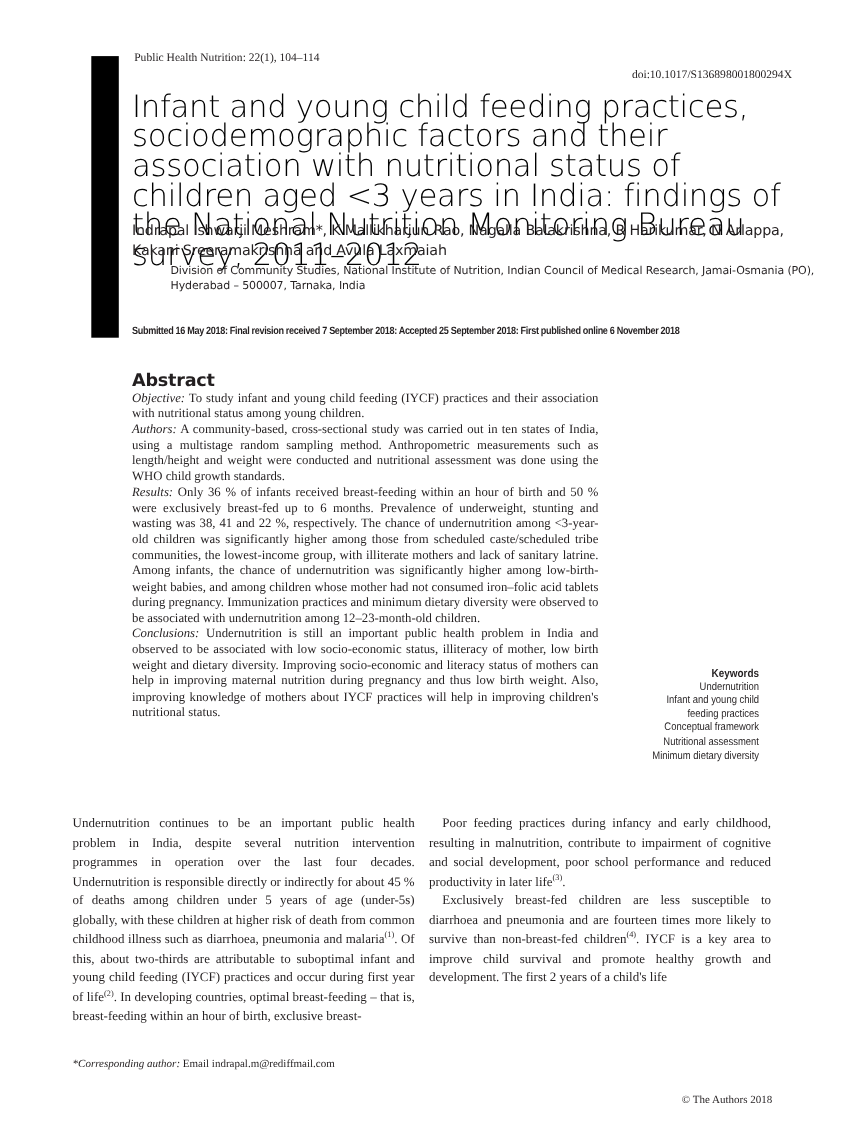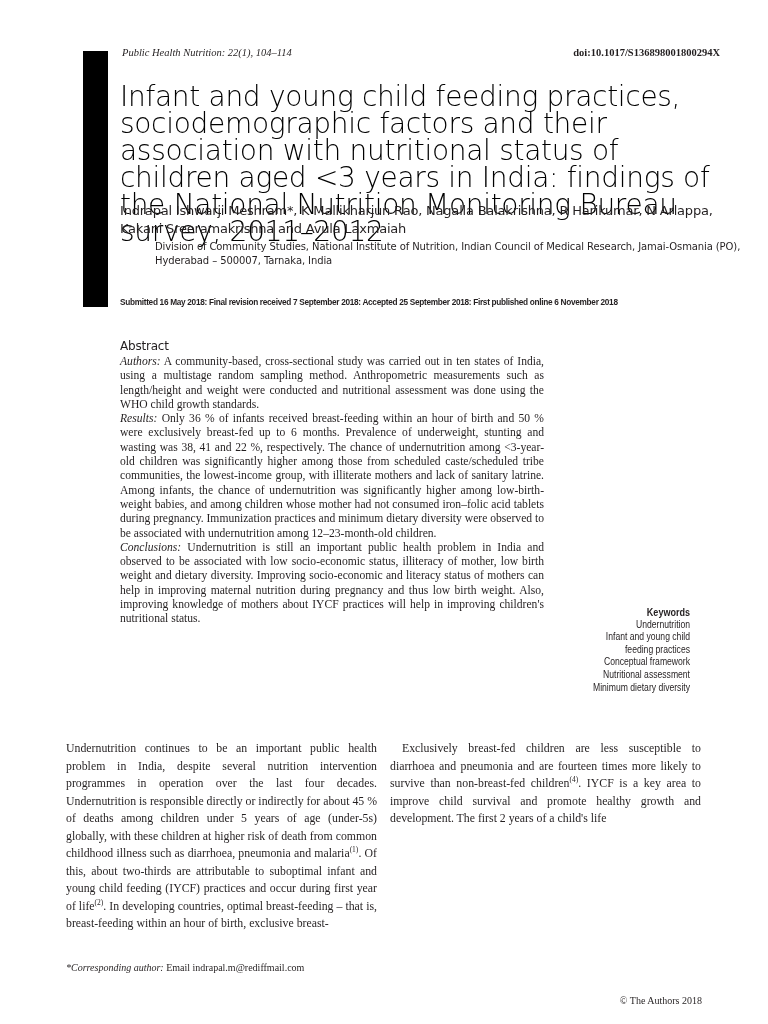--- a/index.html
+++ b/index.html
@@ -4,32 +4,32 @@
 <style>
   html, body { margin: 0; padding: 0; background: #ffffff; }
   body { width: 768px; height: 1024px; position: relative; overflow: hidden; color: #231f20; }
   .serif { font-family: "Liberation Serif", "DejaVu Serif", serif; }
   .sans { font-family: "DejaVu Sans", "Liberation Sans", sans-serif; }
   .cond { font-family: "Liberation Sans", sans-serif; }
 
   #side-bar { position: absolute; left: 83px; top: 51px; width: 25px; height: 256px; background: #000; }
 
   #running-head { position: absolute; left: 122px; top: 47px; width: 598px; height: 14px; font-size: 10.5px; }
-  #journal-ref { position: absolute; left: 0; top: 0; font-style: italic; }
-  #doi { position: absolute; right: 0; top: 0; font-weight: bold; }
+  #journal-ref { position: absolute; left: 0; top: 0; }
+  #doi { position: absolute; right: 0; top: 16px; }
 
   #title { position: absolute; left: 120px; top: 83px; width: 600px; font-size: 28px; line-height: 27px; font-weight: 300; letter-spacing: -0.3px; color: #000000; }
 
   #authors { position: absolute; left: 120px; top: 202px; width: 600px; font-size: 13px; line-height: 18px; letter-spacing: -0.2px; }
   #affiliation { position: absolute; left: 120px; top: 240px; width: 600px; font-size: 10px; line-height: 14px; letter-spacing: -0.1px; margin-left: 35px; }
 
   #dates { position: absolute; left: 120px; top: 296px; width: 600px; font-size: 9.6px; font-weight: bold; letter-spacing: -0.35px; transform: scaleX(0.86); transform-origin: left top; white-space: nowrap; }
 
   #abstract { position: absolute; left: 120px; top: 338px; width: 424px; }
-  #abstract-heading { font-size: 12px; font-weight: normal; margin: 0 0 1px 0; line-height: 16px; letter-spacing: -0.2px; }
+  #abstract-heading { font-size: 16px; font-weight: bold; margin: 0 0 1px 0; line-height: 16px; letter-spacing: -0.2px; }
   .abs-para { font-size: 11.6px; line-height: 14.3px; margin: 0; text-align: justify; }
   .abs-label { font-style: italic; }
 
   #keywords { position: absolute; left: 560px; top: 606px; width: 130px; text-align: right; font-size: 10px; line-height: 12.6px; transform: scaleX(0.86); transform-origin: right top; }
   #keywords-heading { font-weight: bold; font-size: 10.5px; }
   .kw { display: block; }
 
   .col { position: absolute; top: 740px; width: 311px; font-size: 11.8px; line-height: 17.5px; text-align: justify; }
   #col-left { left: 66px; }
   #col-right { left: 390px; }
@@ -54,39 +54,41 @@
 
 <h1 id="title" class="sans" style="margin:0;">Infant and young child feeding practices, sociodemographic factors and their association with nutritional status of children aged &lt;3 years in India: findings of the National Nutrition Monitoring Bureau survey, 2011–2012</h1>
 
 <div id="authors" class="sans">Indrapal Ishwarji Meshram*, K Mallikharjun Rao, Nagalla Balakrishna, R Harikumar, N Arlappa, Kakani Sreeramakrishna and Avula Laxmaiah</div>
 <div id="affiliation" class="sans">Division of Community Studies, National Institute of Nutrition, Indian Council of Medical Research, Jamai-Osmania (PO), Hyderabad – 500007, Tarnaka, India</div>
 
 <div id="dates" class="cond">Submitted 16 May 2018: Final revision received 7 September 2018: Accepted 25 September 2018: First published online 6 November 2018</div>
 
 <div id="abstract">
   <div id="abstract-heading" class="sans">Abstract</div>
+  <p class="abs-para serif"><span class="abs-label">Objective:</span><span> To study infant and young child feeding (IYCF) practices and their association with nutritional status among young children.</span></p>
   <p class="abs-para serif"><span class="abs-label">Authors:</span><span> A community-based, cross-sectional study was carried out in ten states of India, using a multistage random sampling method. Anthropometric measurements such as length/height and weight were conducted and nutritional assessment was done using the WHO child growth standards.</span></p>
   <p class="abs-para serif"><span class="abs-label">Results:</span><span> Only 36 % of infants received breast-feeding within an hour of birth and 50 % were exclusively breast-fed up to 6 months. Prevalence of underweight, stunting and wasting was 38, 41 and 22 %, respectively. The chance of undernutrition among &lt;3-year-old children was significantly higher among those from scheduled caste/scheduled tribe communities, the lowest-income group, with illiterate mothers and lack of sanitary latrine. Among infants, the chance of undernutrition was significantly higher among low-birth-weight babies, and among children whose mother had not consumed iron–folic acid tablets during pregnancy. Immunization practices and minimum dietary diversity were observed to be associated with undernutrition among 12–23-month-old children.</span></p>
   <p class="abs-para serif"><span class="abs-label">Conclusions:</span><span> Undernutrition is still an important public health problem in India and observed to be associated with low socio-economic status, illiteracy of mother, low birth weight and dietary diversity. Improving socio-economic and literacy status of mothers can help in improving maternal nutrition during pregnancy and thus low birth weight. Also, improving knowledge of mothers about IYCF practices will help in improving children's nutritional status.</span></p>
 </div>
 
 <div id="keywords" class="cond">
   <span id="keywords-heading" class="kw">Keywords</span>
   <span class="kw">Undernutrition</span>
   <span class="kw">Infant and young child</span>
   <span class="kw">feeding practices</span>
   <span class="kw">Conceptual framework</span>
   <span class="kw">Nutritional assessment</span>
   <span class="kw">Minimum dietary diversity</span>
 </div>
 
 <div id="col-left" class="col serif">
   <p><span>Undernutrition continues to be an important public health problem in India, despite several nutrition intervention programmes in operation over the last four decades. Undernutrition is responsible directly or indirectly for about 45 % of deaths among children under 5 years of age (under-5s) globally, with these children at higher risk of death from common childhood illness such as diarrhoea, pneumonia and malaria</span><sup>(1)</sup><span>. Of this, about two-thirds are attributable to suboptimal infant and young child feeding (IYCF) practices and occur during first year of life</span><sup>(2)</sup><span>. In developing countries, optimal breast-feeding – that is, breast-feeding within an hour of birth, exclusive breast-</span></p>
 </div>
 
 <div id="col-right" class="col serif">
+  <p class="indent"><span>Poor feeding practices during infancy and early childhood, resulting in malnutrition, contribute to impairment of cognitive and social development, poor school performance and reduced productivity in later life</span><sup>(3)</sup><span>.</span></p>
   <p class="indent"><span>Exclusively breast-fed children are less susceptible to diarrhoea and pneumonia and are fourteen times more likely to survive than non-breast-fed children</span><sup>(4)</sup><span>. IYCF is a key area to improve child survival and promote healthy growth and development. The first 2 years of a child's life</span></p>
 </div>
 
 <div id="footer" class="serif">
   <span id="footnote"><span class="it">*Corresponding author:</span><span> Email indrapal.m@rediffmail.com</span></span>
   <span id="copyright">© The Authors 2018</span>
 </div>
 
 </body></html>

